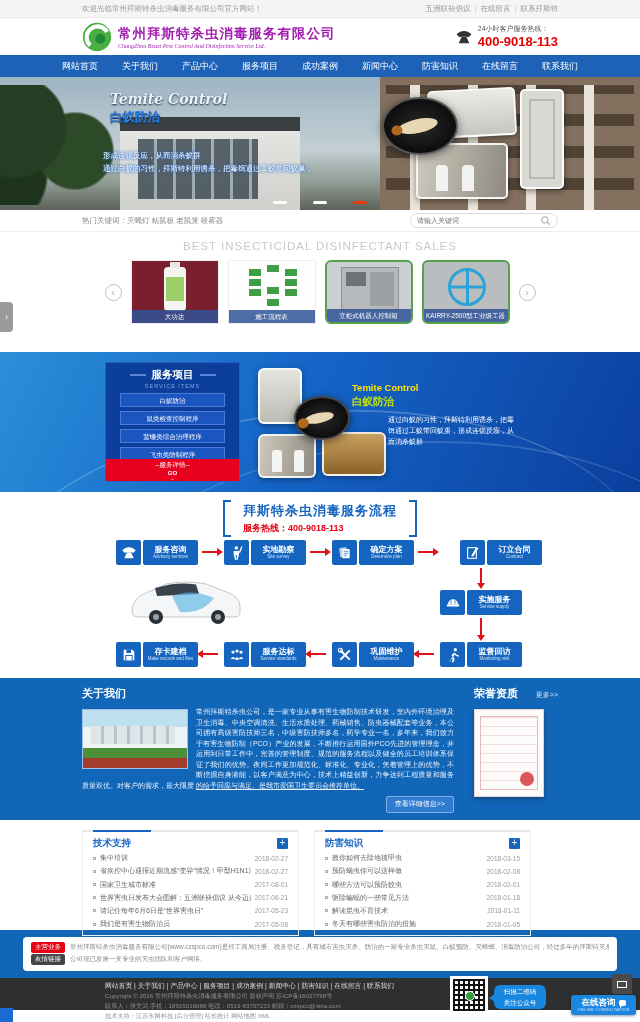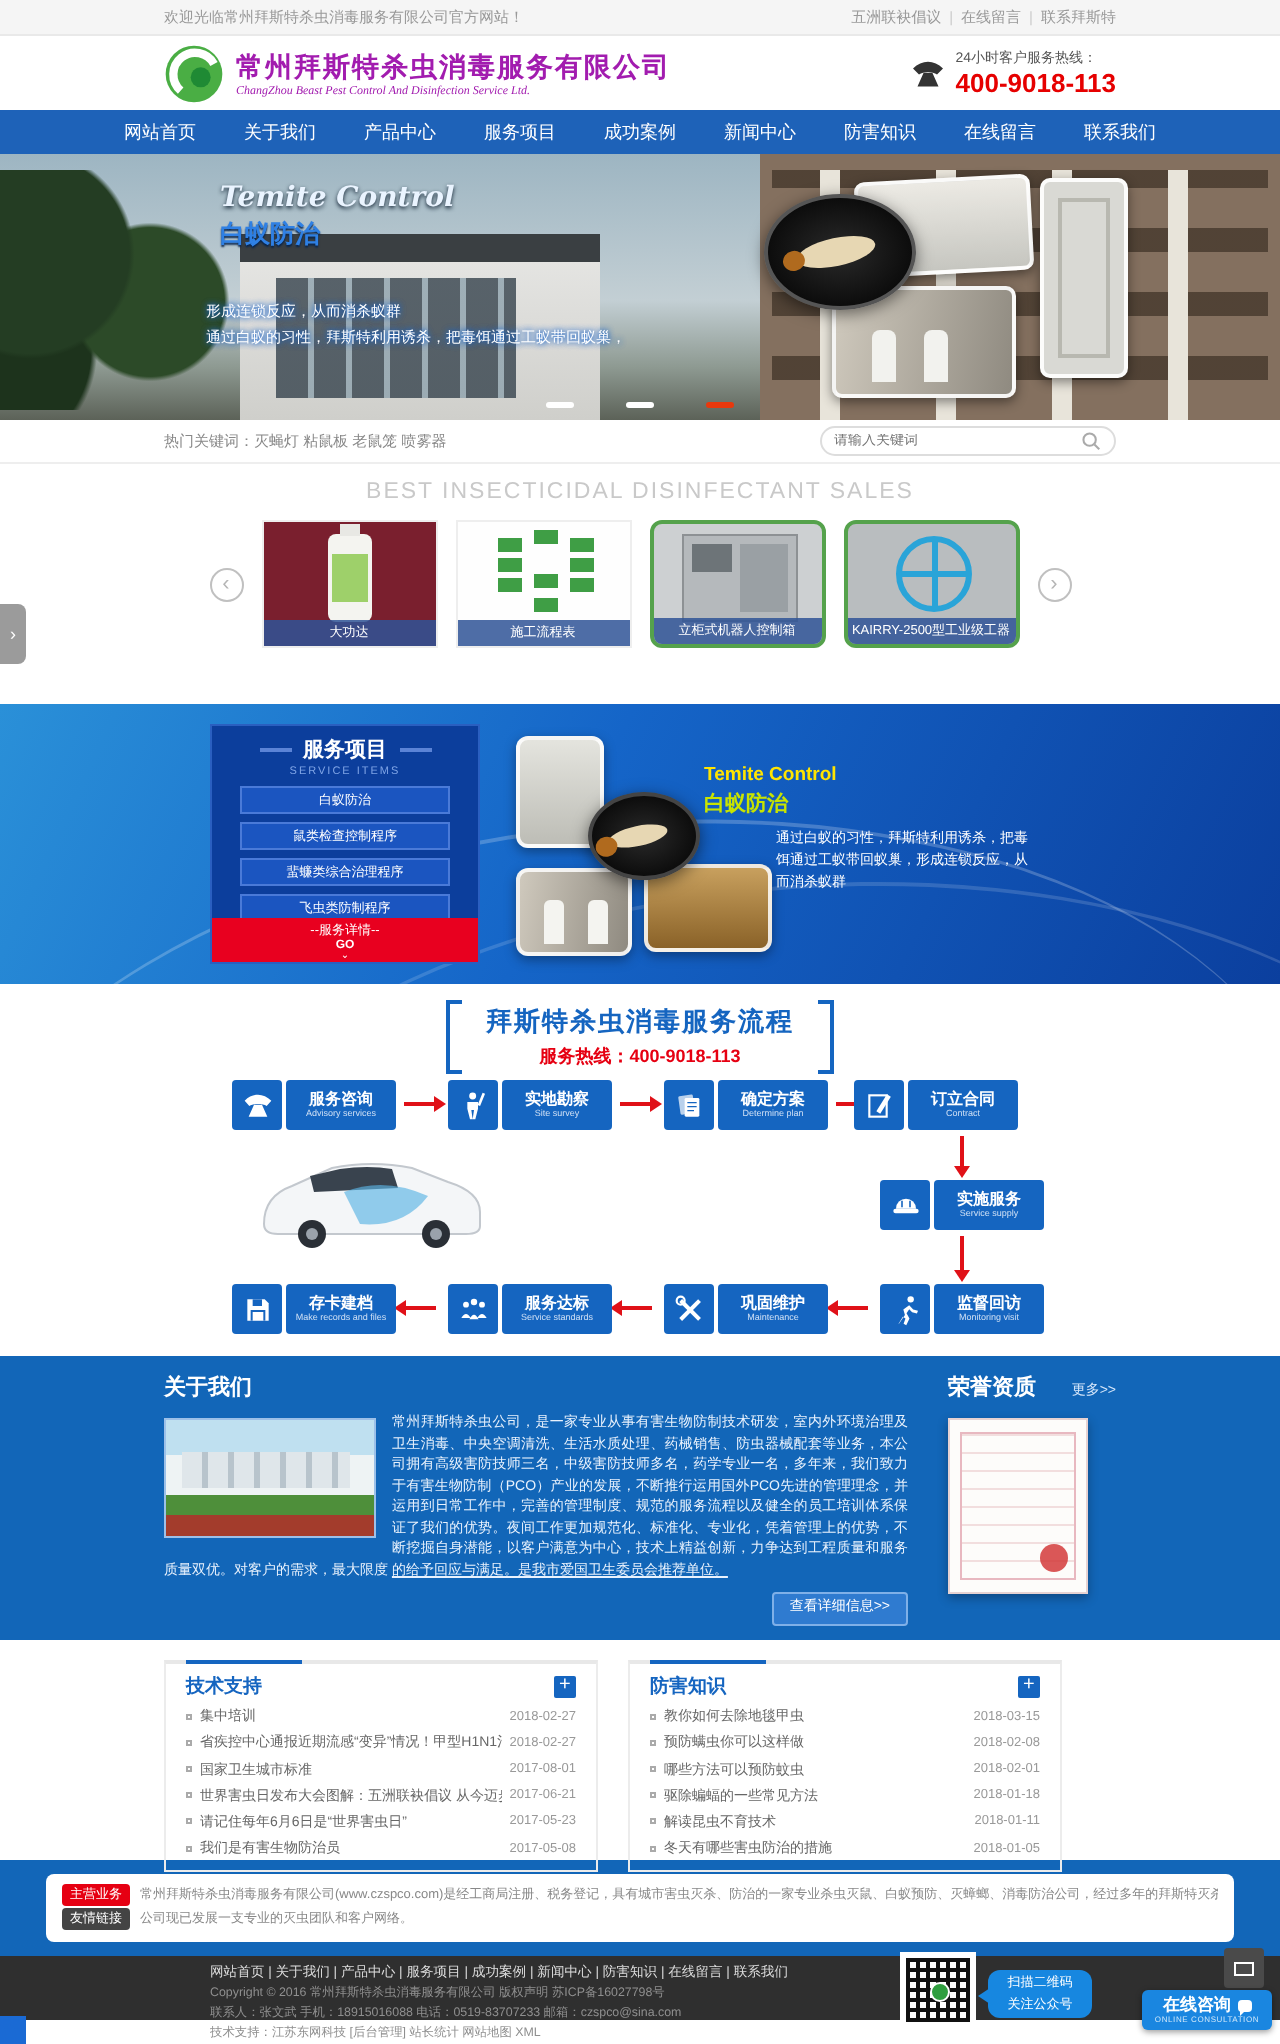--- a/index.html
+++ b/index.html
@@ -95,21 +95,21 @@
   .soval{position:absolute;left:212px;top:44px;width:56px;height:44px;background:radial-gradient(#2a2a2a,#000);border:2px solid #444;border-radius:50%;box-shadow:0 2px 8px rgba(0,0,0,.5);}
   .soval .termite{left:8px;top:15px;width:30px;height:10px;}
   .ften{position:absolute;left:270px;top:30px;color:#ffe400;font-size:9.5px;font-weight:bold;}
   .ftcn{position:absolute;left:270px;top:43px;color:#c8e400;font-size:10.5px;font-weight:bold;}
   .ftds{position:absolute;left:306px;top:62px;width:126px;color:#fff;font-size:7px;line-height:11px;}
   
   .flow{height:186px;position:relative;background:#fff;}
   .fhead{position:absolute;left:0;right:0;top:8px;display:flex;justify-content:center;gap:8px;}
   .brk{width:8px;border:2px solid #1565c0;}
   .brk.l{border-right:0;}.brk.r{border-left:0;}
-  .fh-c{text-align:center;padding:2px 4px;}
+  .fh-c{text-align:left;padding:2px 4px;}
   .fh-t{color:#1565c0;font-size:13px;font-weight:bold;letter-spacing:1px;}
   .fh-h{color:#e60012;font-size:9px;font-weight:bold;margin-top:2px;}
   .step{position:absolute;display:flex;gap:2px;}
   .sic{width:25px;height:25px;background:#1565c0;border-radius:2px;display:flex;align-items:center;justify-content:center;}
   .slb{width:55px;height:25px;background:#1565c0;border-radius:2px;color:#fff;text-align:center;display:flex;flex-direction:column;justify-content:center;}
   .slb .c{font-size:8px;font-weight:bold;line-height:9px;}
   .slb .e{font-size:4.5px;color:#cfe0f5;line-height:6px;white-space:nowrap;overflow:hidden;}
   .arr{position:absolute;background:#e01118;}
   .arr.h{height:2px;width:16px;}
   .arr.h.r::after{content:"";position:absolute;right:-5px;top:-3px;border-left:6px solid #e01118;border-top:4px solid transparent;border-bottom:4px solid transparent;}
@@ -365,21 +365,21 @@
             <rect x="8" y="6" width="11" height="14" rx="1" fill="#fff"></rect>
             <path d="M10 9.5h7M10 12.5h7M10 15.5h5" stroke="#1565c0" stroke-width="1"></path>
           </svg>
         </div>
       <div class="slb">
           <div class="c">确定方案</div>
           <div class="e">Determine plan</div>
         </div>
     </div>
     <div class="arr h r" style="left:336px;top:59px;"></div>
-    <div class="step" style="left:345px;top:48px;">
+    <div class="step" style="left:378px;top:48px;">
       <div class="sic">
           <svg width="16" height="16" viewBox="0 0 24 24">
             <rect x="4" y="4" width="13" height="16" fill="none" stroke="#fff" stroke-width="1.6"></rect>
             <rect x="13" y="3" width="3.4" height="15" fill="#fff" transform="rotate(32 14.7 10.5)"></rect>
           </svg>
         </div>
       <div class="slb">
           <div class="c">订立合同</div>
           <div class="e">Contract</div>
         </div>

